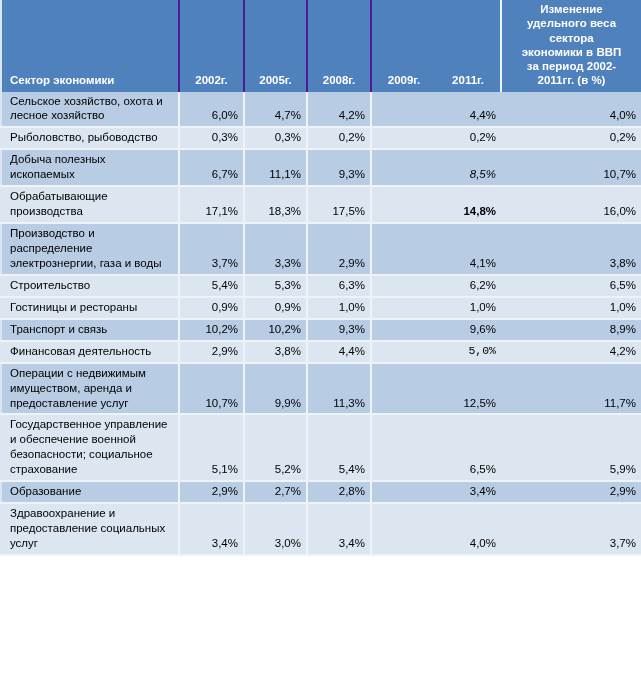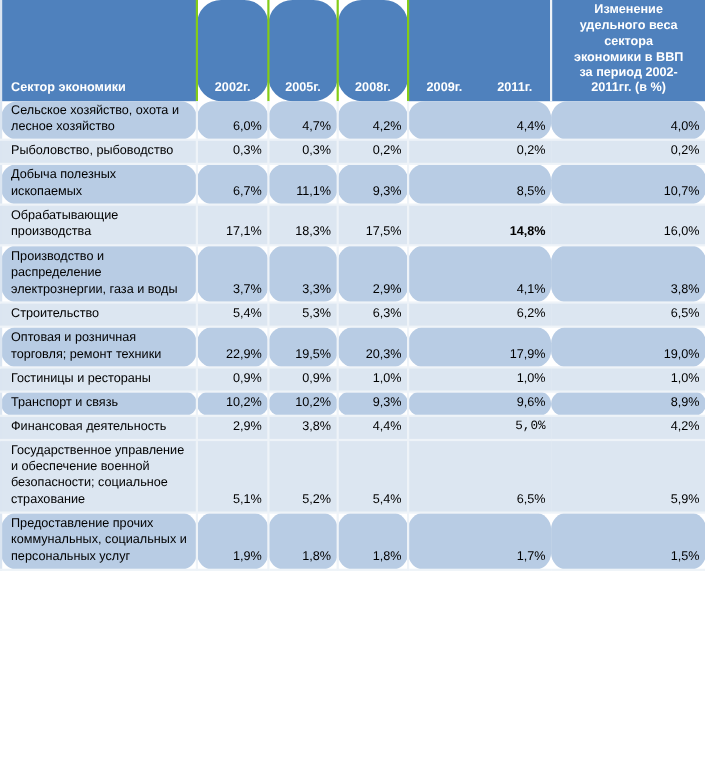--- a/index.html
+++ b/index.html
@@ -23,32 +23,31 @@
   }
 
   
   #sector-table thead th {
     background: #4f81bd;
     color: #ffffff;
     font-weight: bold;
     font-size: 11.5px;
     vertical-align: bottom;
     padding: 2px 5px 4px 5px;
-    border-right: 2px solid #84cc16;
+    border-right: 2px solid #4c1d95;
     border-left: 2px solid #eef3f8;
     line-height: 1.18;
   }
   #sector-table thead th.h-sector {
     text-align: left;
     border-left: 2px solid #dbe5f1;
     padding-left: 8px;
   }
   #sector-table thead th.h-year {
     text-align: center;
-    border-radius: 22px;
   }
   #sector-table thead th.h-year-pair {
     text-align: center;
     padding: 0;
     border-right: 2px solid #eef3f8;
   }
   .year-pair-inner {
     display: flex;
     width: 100%;
   }
@@ -87,21 +86,21 @@
   #sector-table tbody td.c-num {
     text-align: right;
     white-space: nowrap;
   }
   #sector-table tbody td.c-change {
     text-align: right;
     white-space: nowrap;
     border-right: 2px solid #dbe5f1;
     padding-right: 8px;
   }
-  #sector-table tbody tr.band-dark td { background: #b8cce4; border-radius: 15px; }
+  #sector-table tbody tr.band-dark td { background: #b8cce4; }
   #sector-table tbody tr.band-light td { background: #dce6f1; }
 </style>
 <style>
     #sector-table thead th { background:#4f81bd; color:#ffffff; }
     #sector-table tbody tr.band-dark td { background:#b8cce4; }
     #sector-table tbody tr.band-light td { background:#dce6f1; }
     #sector-table tbody td { color:#000000; }
   </style></head>
 <body>
 
@@ -153,21 +152,21 @@
         <td class="c-num">0,2%</td>
         <td class="c-num" style="border-right: none;">0,2%</td>
         <td class="c-num">0,2%</td>
         <td class="c-change">-30,4%</td>
       </tr>
       <tr class="band-dark">
         <td class="c-sector">Добыча полезных ископаемых</td>
         <td class="c-num">6,7%</td>
         <td class="c-num">11,1%</td>
         <td class="c-num">9,3%</td>
-        <td class="c-num" style="border-right: none;">8,5%</td>
+        <td class="c-num" style="border-right: none; font-style: italic;">8,5%</td>
         <td class="c-num">10,7%</td>
         <td class="c-change">60,1%</td>
       </tr>
       <tr class="band-light">
         <td class="c-sector">Обрабатывающие производства</td>
         <td class="c-num">17,1%</td>
         <td class="c-num">18,3%</td>
         <td class="c-num">17,5%</td>
         <td class="c-num" style="border-right: none; font-weight: bold;">14,8%</td>
         <td class="c-num">16,0%</td>
@@ -184,29 +183,20 @@
       </tr>
       <tr class="band-light">
         <td class="c-sector">Строительство</td>
         <td class="c-num">5,4%</td>
         <td class="c-num">5,3%</td>
         <td class="c-num">6,3%</td>
         <td class="c-num" style="border-right: none;">6,2%</td>
         <td class="c-num">6,5%</td>
         <td class="c-change">21,7%</td>
       </tr>
-      <tr class="band-dark">
-        <td class="c-sector">Оптовая и розничная торговля; ремонт техники</td>
-        <td class="c-num">22,9%</td>
-        <td class="c-num">19,5%</td>
-        <td class="c-num">20,3%</td>
-        <td class="c-num" style="border-right: none;">17,9%</td>
-        <td class="c-num">19,0%</td>
-        <td class="c-change">-16,9%</td>
-      </tr>
       <tr class="band-light">
         <td class="c-sector">Гостиницы и рестораны</td>
         <td class="c-num">0,9%</td>
         <td class="c-num">0,9%</td>
         <td class="c-num">1,0%</td>
         <td class="c-num" style="border-right: none;">1,0%</td>
         <td class="c-num">1,0%</td>
         <td class="c-change">3,9%</td>
       </tr>
       <tr class="band-dark">
@@ -220,32 +210,50 @@
       </tr>
       <tr class="band-light">
         <td class="c-sector">Финансовая деятельность</td>
         <td class="c-num">2,9%</td>
         <td class="c-num">3,8%</td>
         <td class="c-num">4,4%</td>
         <td class="c-num" style="border-right: none; font-family: Liberation Mono, monospace;">5,0%</td>
         <td class="c-num">4,2%</td>
         <td class="c-change">43,5%</td>
       </tr>
+      <tr class="band-dark">
+        <td class="c-sector">Операции с недвижимым имуществом, аренда и предоставление услуг</td>
+        <td class="c-num">10,7%</td>
+        <td class="c-num">9,9%</td>
+        <td class="c-num">11,3%</td>
+        <td class="c-num" style="border-right: none;">12,5%</td>
+        <td class="c-num">11,7%</td>
+        <td class="c-change">9,8%</td>
+      </tr>
       <tr class="band-light">
         <td class="c-sector">Государственное управление и обеспечение военной безопасности; социальное страхование</td>
         <td class="c-num">5,1%</td>
         <td class="c-num">5,2%</td>
         <td class="c-num">5,4%</td>
         <td class="c-num" style="border-right: none;">6,5%</td>
         <td class="c-num">5,9%</td>
         <td class="c-change">15,2%</td>
       </tr>
       <tr class="band-dark">
-        <td class="c-sector">Предоставление прочих коммунальных, социальных и персональных услуг</td>
-        <td class="c-num">1,9%</td>
-        <td class="c-num">1,8%</td>
-        <td class="c-num">1,8%</td>
-        <td class="c-num" style="border-right: none;">1,7%</td>
-        <td class="c-num">1,5%</td>
-        <td class="c-change">-23,7%</td>
+        <td class="c-sector">Образование</td>
+        <td class="c-num">2,9%</td>
+        <td class="c-num">2,7%</td>
+        <td class="c-num">2,8%</td>
+        <td class="c-num" style="border-right: none;">3,4%</td>
+        <td class="c-num">2,9%</td>
+        <td class="c-change">-1,2%</td>
+      </tr>
+      <tr class="band-light">
+        <td class="c-sector">Здравоохранение и предоставление социальных услуг</td>
+        <td class="c-num">3,4%</td>
+        <td class="c-num">3,0%</td>
+        <td class="c-num">3,4%</td>
+        <td class="c-num" style="border-right: none;">4,0%</td>
+        <td class="c-num">3,7%</td>
+        <td class="c-change">11,3%</td>
       </tr>
     </tbody>
 </table>
 
 </body></html>

